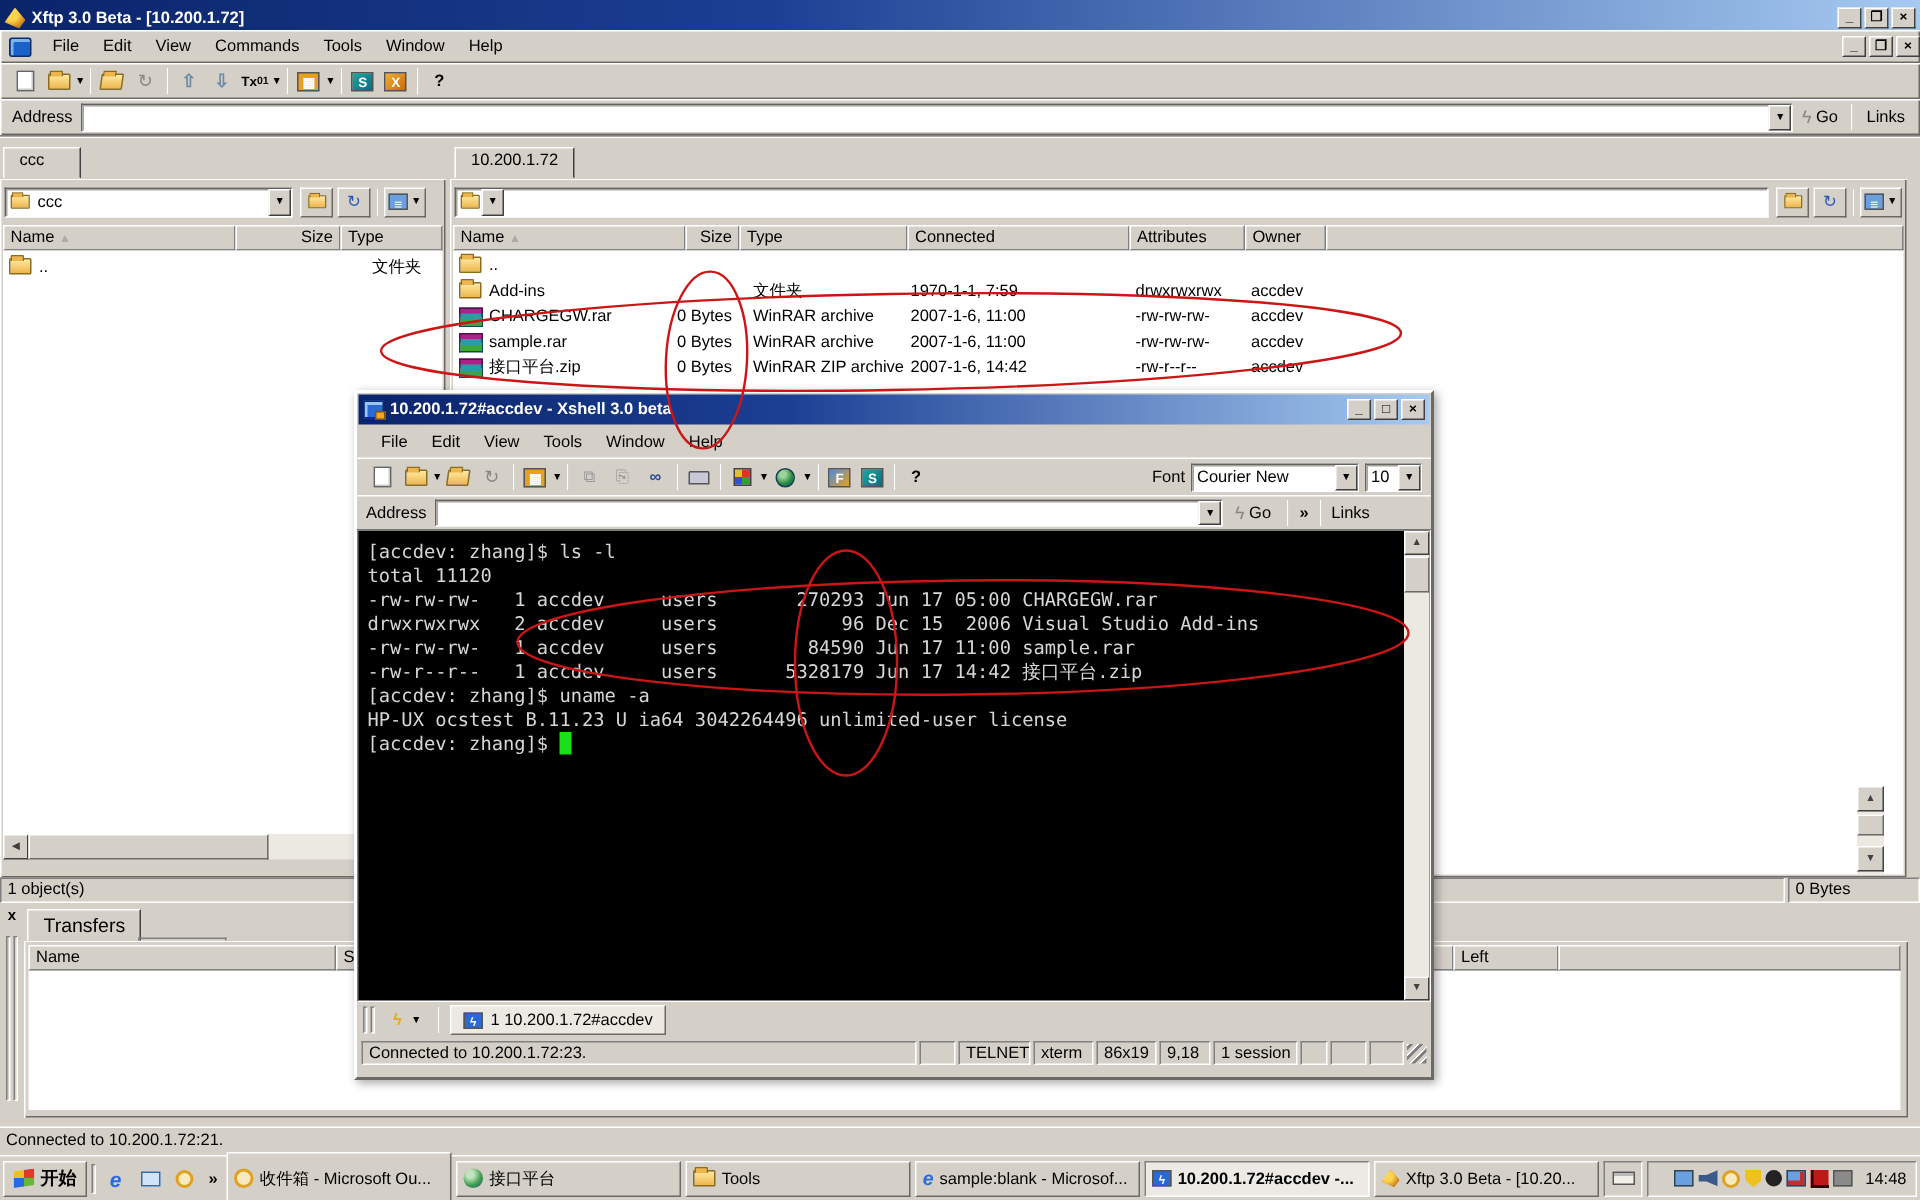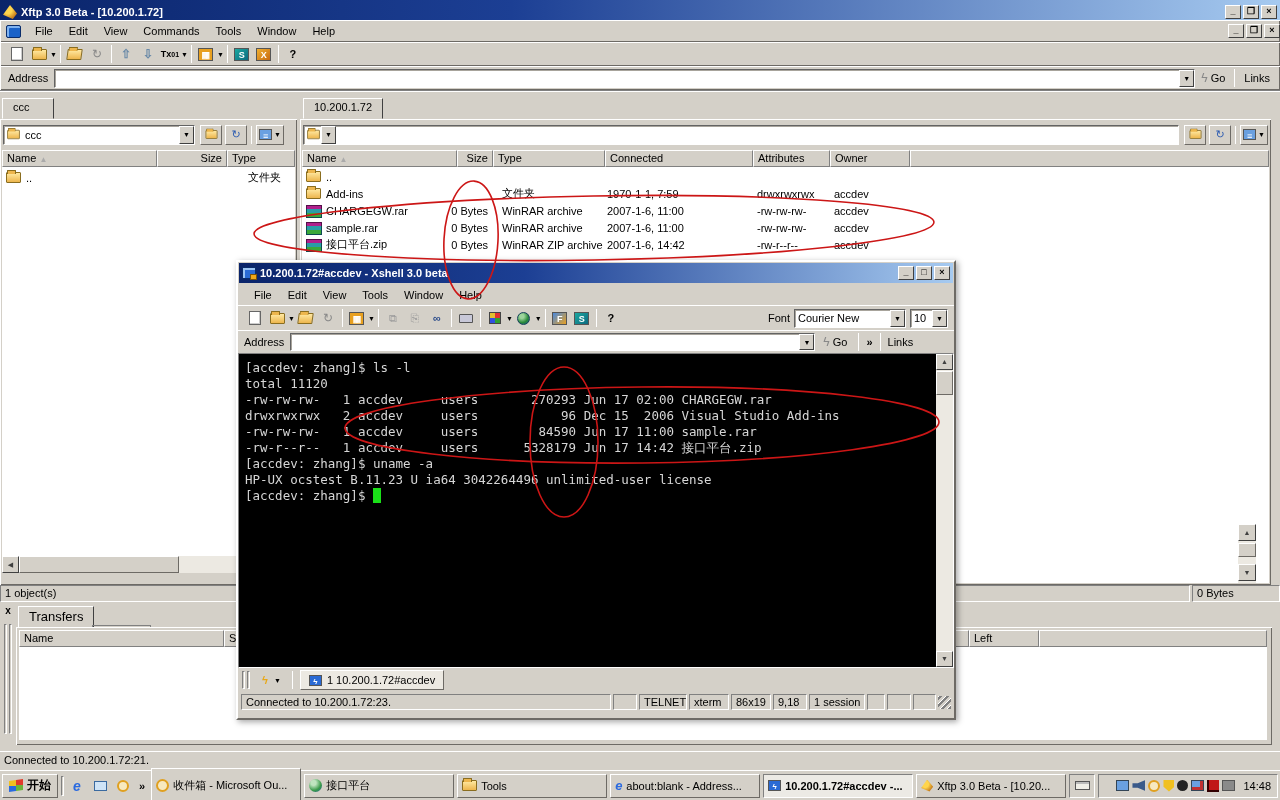--- a/index.html
+++ b/index.html
@@ -190,21 +190,21 @@
             <span style="font-size:7px;margin-left:2px;">▼</span>
           </span>
       </div>
 
       <div class="abs" style="left:2px;top:52px;width:967px;height:17px;display:flex;">
         <span class="col-hdr" style="width:155px;"><span>Name</span> <span style="color:#aaa;font-size:8px;">▲</span></span>
         <span class="col-hdr" style="width:36px;text-align:right;"><span>Size</span></span>
         <span class="col-hdr" style="width:112px;"><span>Type</span></span>
         <span class="col-hdr" style="width:148px;"><span>Connected</span></span>
         <span class="col-hdr" style="width:77px;"><span>Attributes</span></span>
-        <span class="col-hdr" style="width:80px;"><span>Owner</span></span>
+        <span class="col-hdr" style="width:54px;"><span>Owner</span></span>
         <span class="col-hdr" style="flex:1;"></span>
       </div>
 
       <div class="abs" style="left:2px;top:69px;width:967px;height:416px;background:#fff;overflow:hidden;">
 
         <div class="filerow" style="top:1px;width:100%;">
           <span class="ico ico-folder" style="margin-left:4px;"></span>
           <span style="margin-left:5px;">..</span>
         </div>
         <div class="filerow" style="top:18px;width:100%;">
@@ -371,21 +371,21 @@
       <span class="sep"></span>
       <span style="font-weight:bold;margin:0 4px;">»</span>
       <span class="sep"></span>
       <span style="margin:0 4px;">Links</span>
     </div>
 
     <div style="position:relative;height:315px;background:#000;border:1px solid;border-color:#808080 #fff #fff #808080;overflow:hidden;">
       <div style="position:absolute;left:6px;top:6px;">
         <div class="term-line">[accdev: zhang]$ ls -l</div>
         <div class="term-line">total 11120</div>
-        <div class="term-line">-rw-rw-rw-   1 accdev     users       270293 Jun 17 02:00 CHARGEGW.rar</div>
+        <div class="term-line">-rw-rw-rw-   1 accdev     users       270293 Jun 17 05:00 CHARGEGW.rar</div>
         <div class="term-line">drwxrwxrwx   2 accdev     users           96 Dec 15  2006 Visual Studio Add-ins</div>
         <div class="term-line">-rw-rw-rw-   1 accdev     users        84590 Jun 17 11:00 sample.rar</div>
         <div class="term-line">-rw-r--r--   1 accdev     users      5328179 Jun 17 14:42 接口平台.zip</div>
         <div class="term-line">[accdev: zhang]$ uname -a</div>
         <div class="term-line">HP-UX ocstest B.11.23 U ia64 3042264496 unlimited-user license</div>
         <div class="term-line" style="display:flex;"><span class="term-line">[accdev: zhang]$ </span><span style="display:inline-block;width:8px;height:15px;background:#1ae018;"></span></div>
       </div>
 
       <div class="abs" style="right:0;top:0;width:17px;height:100%;background:#ece9e2;">
         <span class="scroll-btn abs" style="top:0;left:0;width:17px;height:16px;line-height:14px;">▲</span>
@@ -452,21 +452,21 @@
     <span class="raised" style="display:flex;align-items:center;height:24px;width:150px;padding:0 4px;overflow:hidden;white-space:nowrap;">
       <span class="ico" style="width:13px;height:13px;border-radius:50%;background:radial-gradient(circle at 35% 30%,#bfe4bf 20%,#3a9a4a 60%,#1a5a9a);margin-right:4px;flex:none;"></span>
       <span>接口平台</span>
     </span>
     <span class="raised" style="display:flex;align-items:center;height:24px;width:150px;padding:0 4px;overflow:hidden;white-space:nowrap;">
       <span class="ico ico-folder" style="margin-right:4px;flex:none;"></span>
       <span>Tools</span>
     </span>
     <span class="raised" style="display:flex;align-items:center;height:24px;width:150px;padding:0 4px;overflow:hidden;white-space:nowrap;">
       <span style="color:#2a6ae0;font-weight:bold;font-style:italic;font-size:13px;margin-right:4px;flex:none;">e</span>
-      <span>about:blank - Address...</span>
+      <span>sample:blank - Microsof...</span>
     </span>
     <span class="sunken" style="display:flex;align-items:center;height:24px;width:150px;padding:0 4px;overflow:hidden;white-space:nowrap;background:#eceae5;font-weight:bold;">
       <span class="ico ico-sq" style="background:#2a6ad4;width:13px;height:11px;font-size:8px;margin-right:4px;flex:none;">ϟ</span>
       <span>10.200.1.72#accdev -...</span>
     </span>
     <span class="raised" style="display:flex;align-items:center;height:24px;width:150px;padding:0 4px;overflow:hidden;white-space:nowrap;">
       <span class="ico" style="width:12px;height:12px;background:radial-gradient(circle at 35% 35%,#ffd54d 30%,#c8801e 70%);clip-path:polygon(50% 0,100% 60%,70% 100%,0 70%);margin-right:4px;flex:none;"></span>
       <span>Xftp 3.0 Beta - [10.20...</span>
     </span>
 

